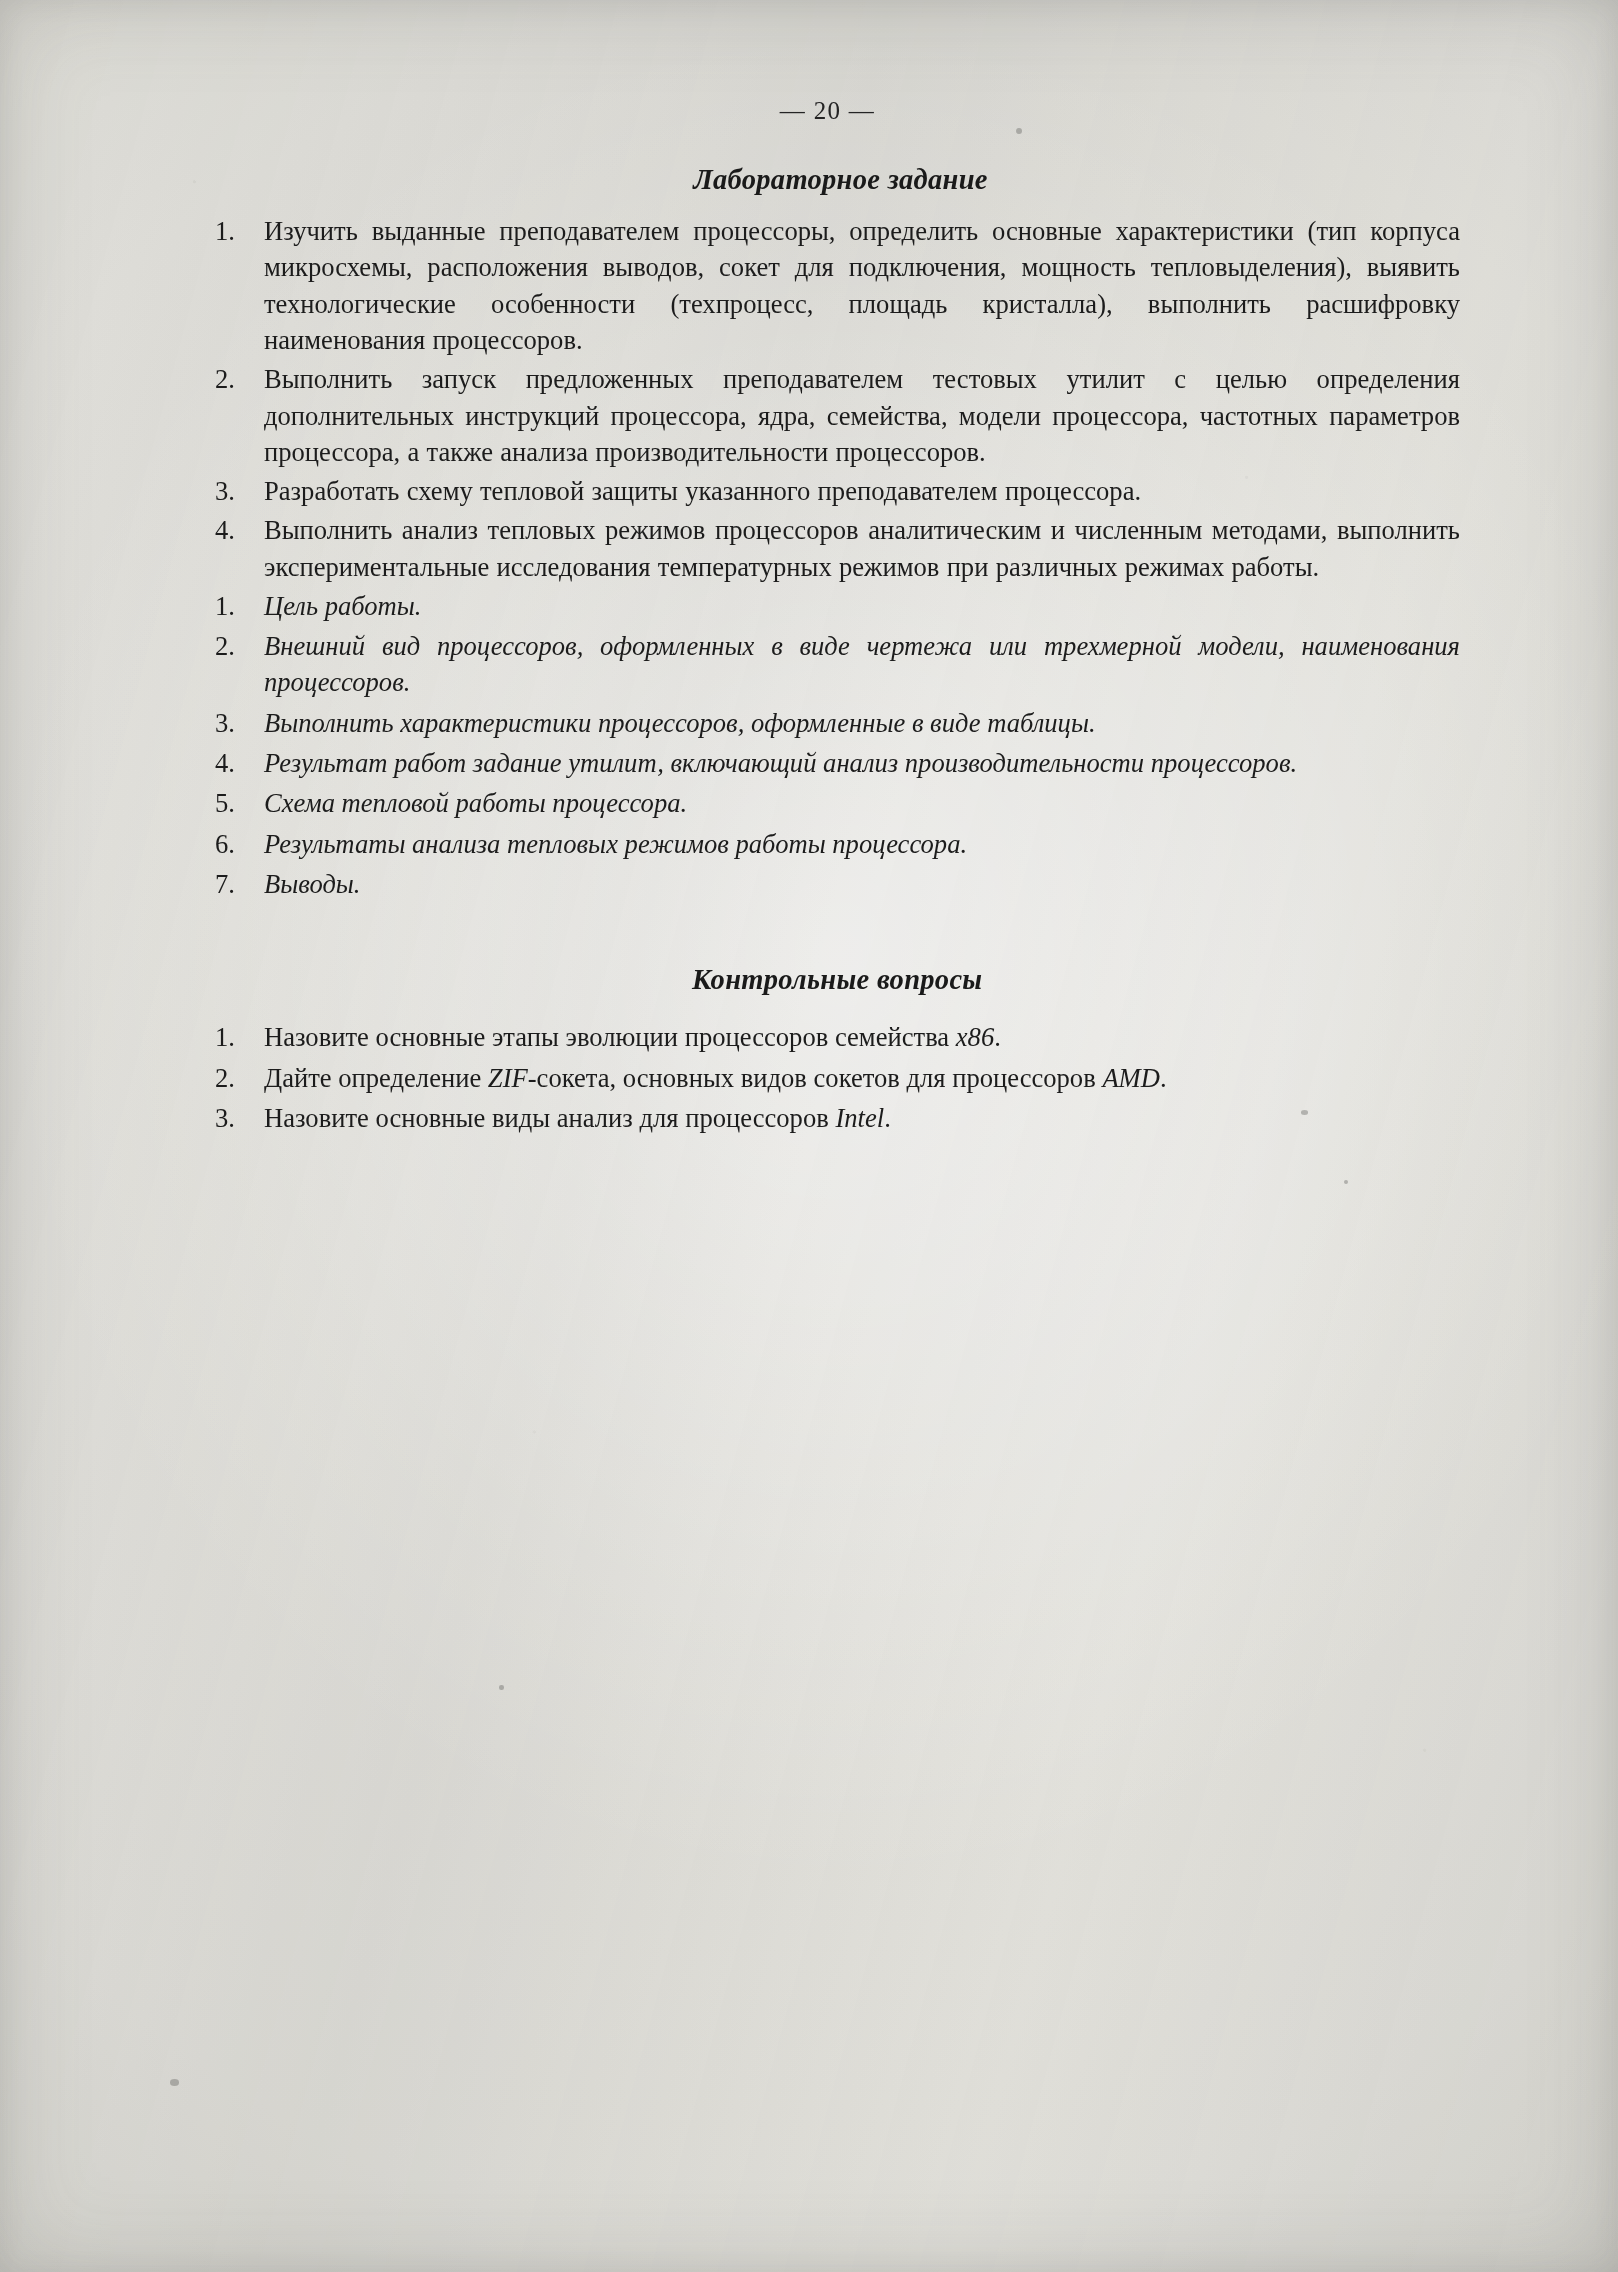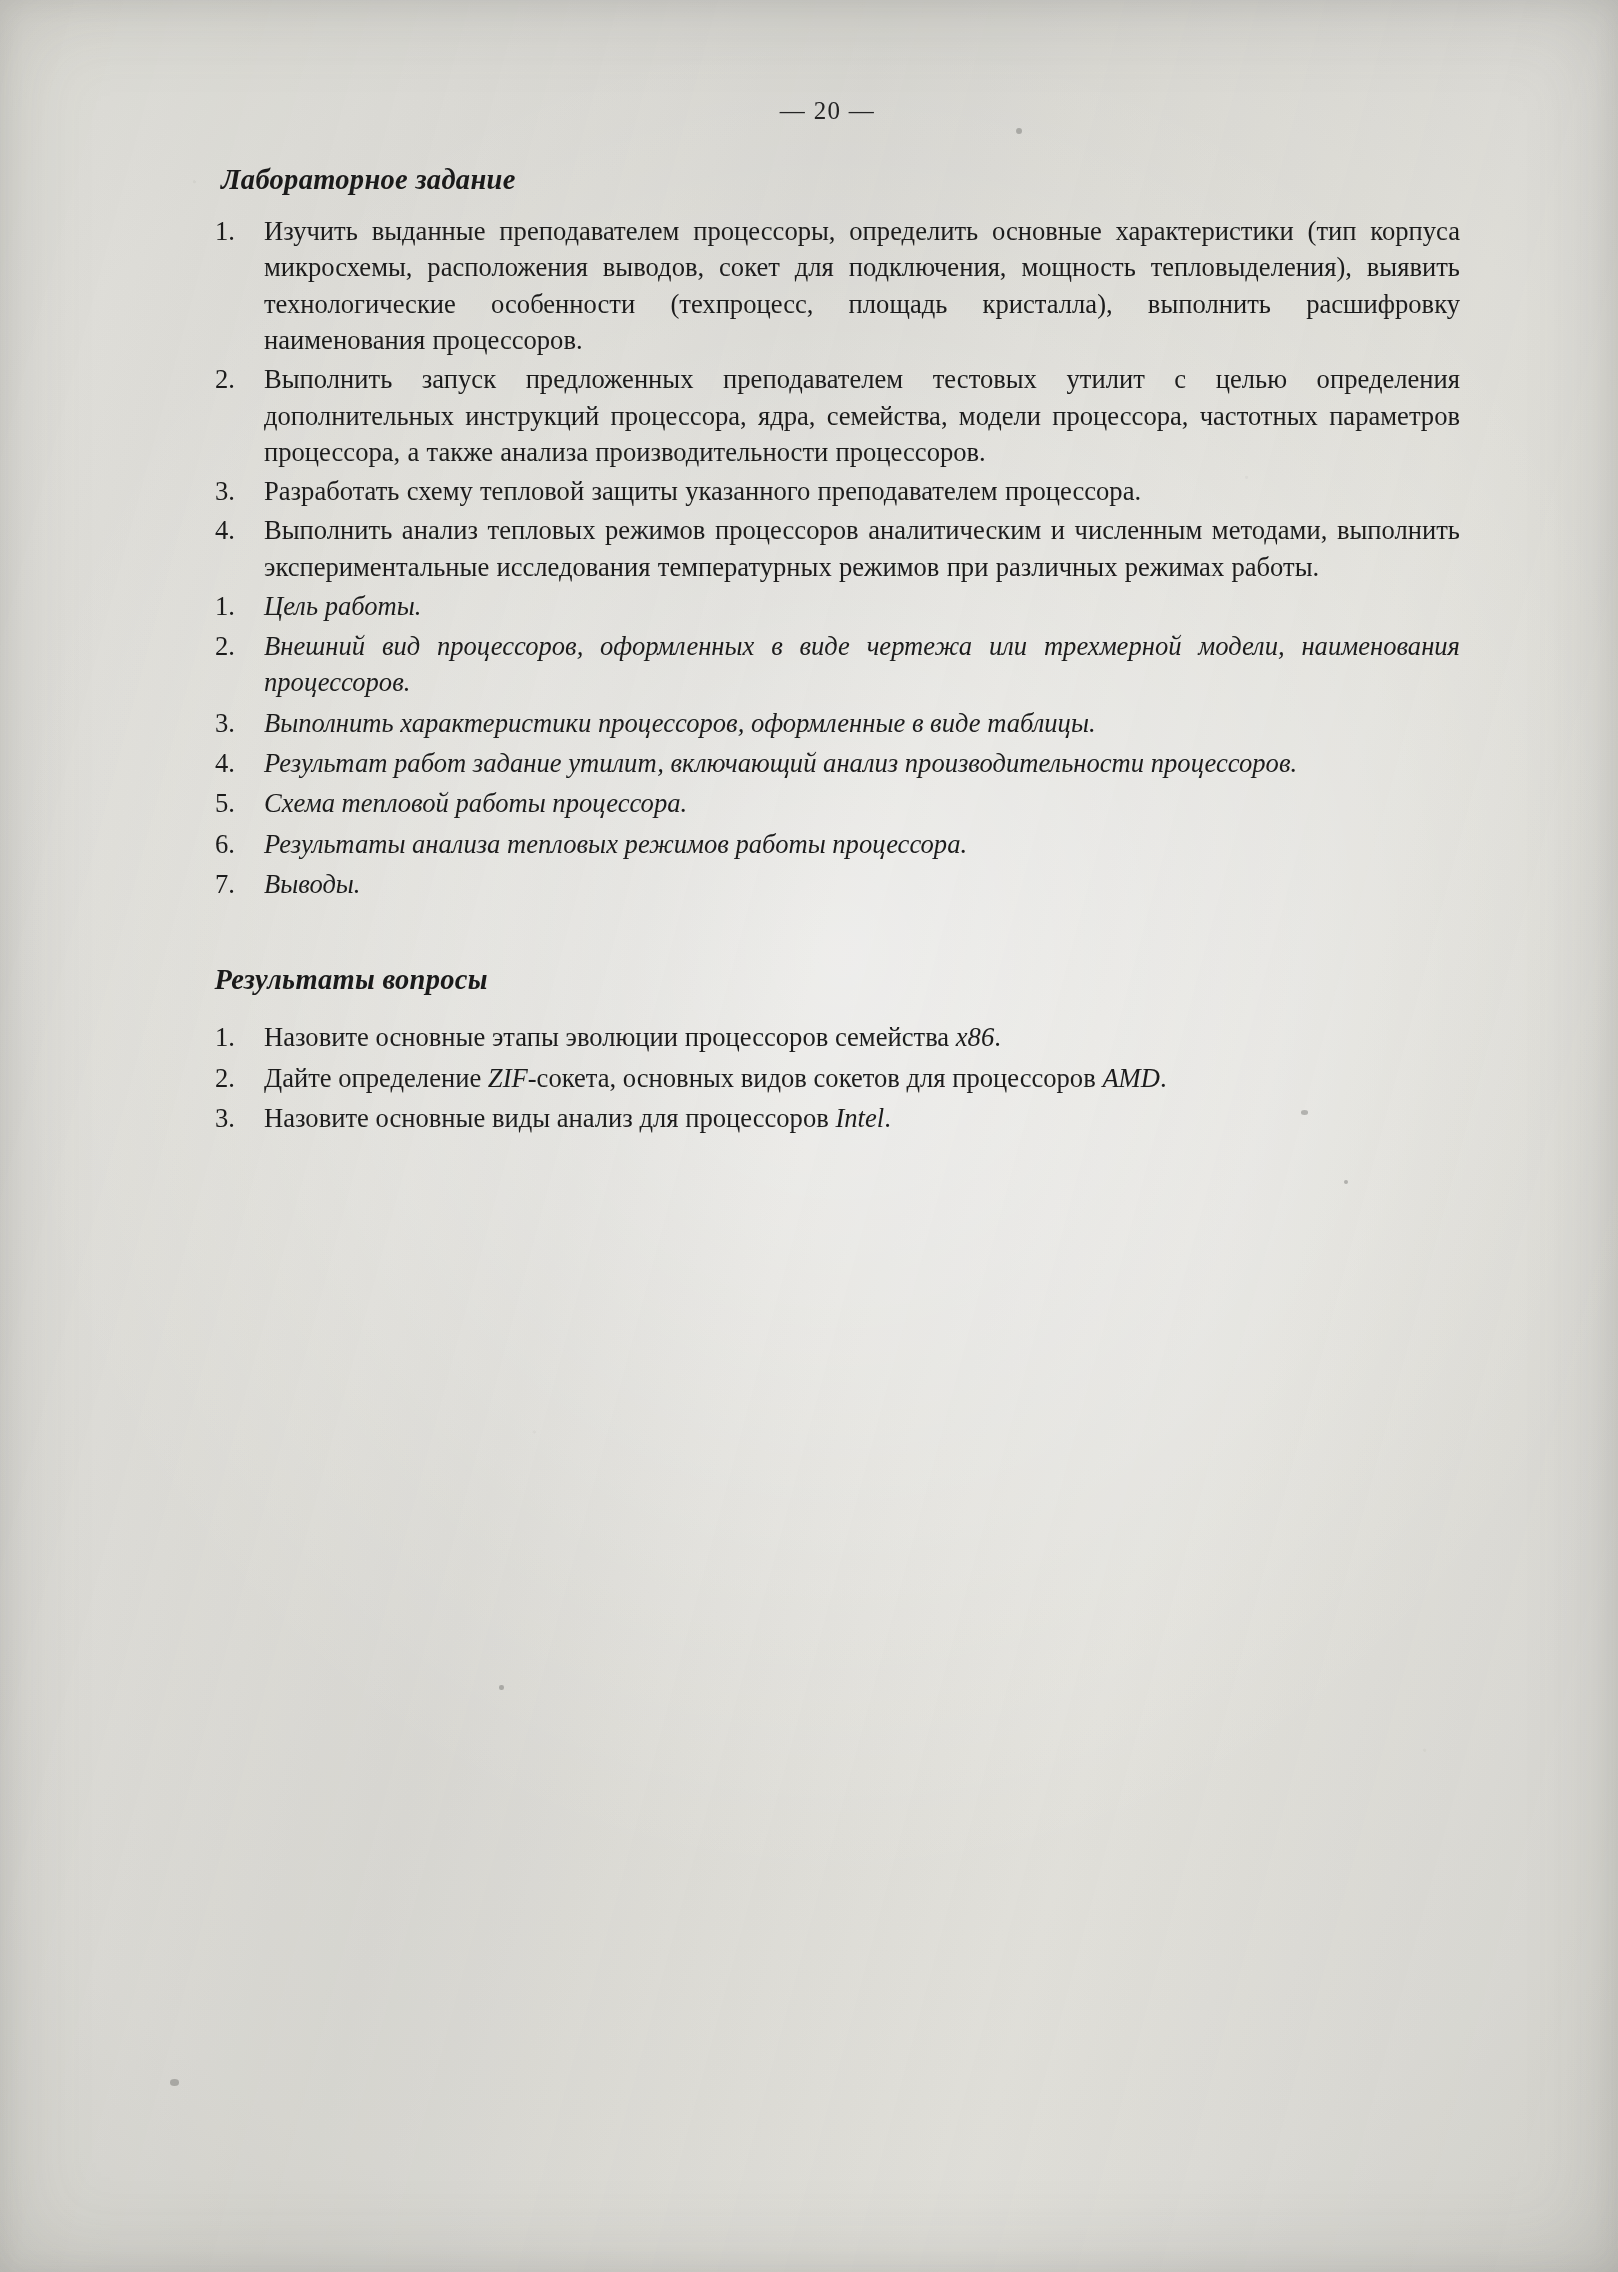--- a/index.html
+++ b/index.html
@@ -61,21 +61,21 @@
 
   .folio {
     text-align: center;
     font-size: 25px;
     letter-spacing: 1.3px;
     margin-bottom: 39px;
     color: #242424;
   }
 
   .heading {
-    text-align: left;
+    text-align: center;
     font-weight: bold;
     font-style: italic;
     font-size: 28.5px;
     letter-spacing: 0.3px;
     color: #1a1a1a;
   }
 
   h2.heading.h-lab   { margin: 0 0 17px 26px; }
   h2.heading.h-report{ margin: 56px 0 26px 19.5px; }
   h2.heading.h-quest { margin: 62px 0 23px 19.5px; }
@@ -187,21 +187,21 @@
       <li>
         <span class="num">6.</span>
         <span class="txt">Результаты анализа тепловых режимов работы процессора.</span>
       </li>
       <li>
         <span class="num">7.</span>
         <span class="txt">Выводы.</span>
       </li>
     </ol>
 
-    <h2 class="heading h-quest">Результаты вопросы</h2>
+    <h2 class="heading h-quest">Контрольные вопросы</h2>
 
     <ol class="list list-quest">
       <li>
         <span class="num">1.</span>
         <span class="txt"><span>Назовите основные этапы эволюции процессоров семейства </span><i>x86</i><span>.</span></span>
       </li>
       <li>
         <span class="num">2.</span>
         <span class="txt"><span>Дайте определение </span><i>ZIF</i><span>-сокета, основных видов сокетов для процессоров </span><i>AMD</i><span>.</span></span>
       </li>

